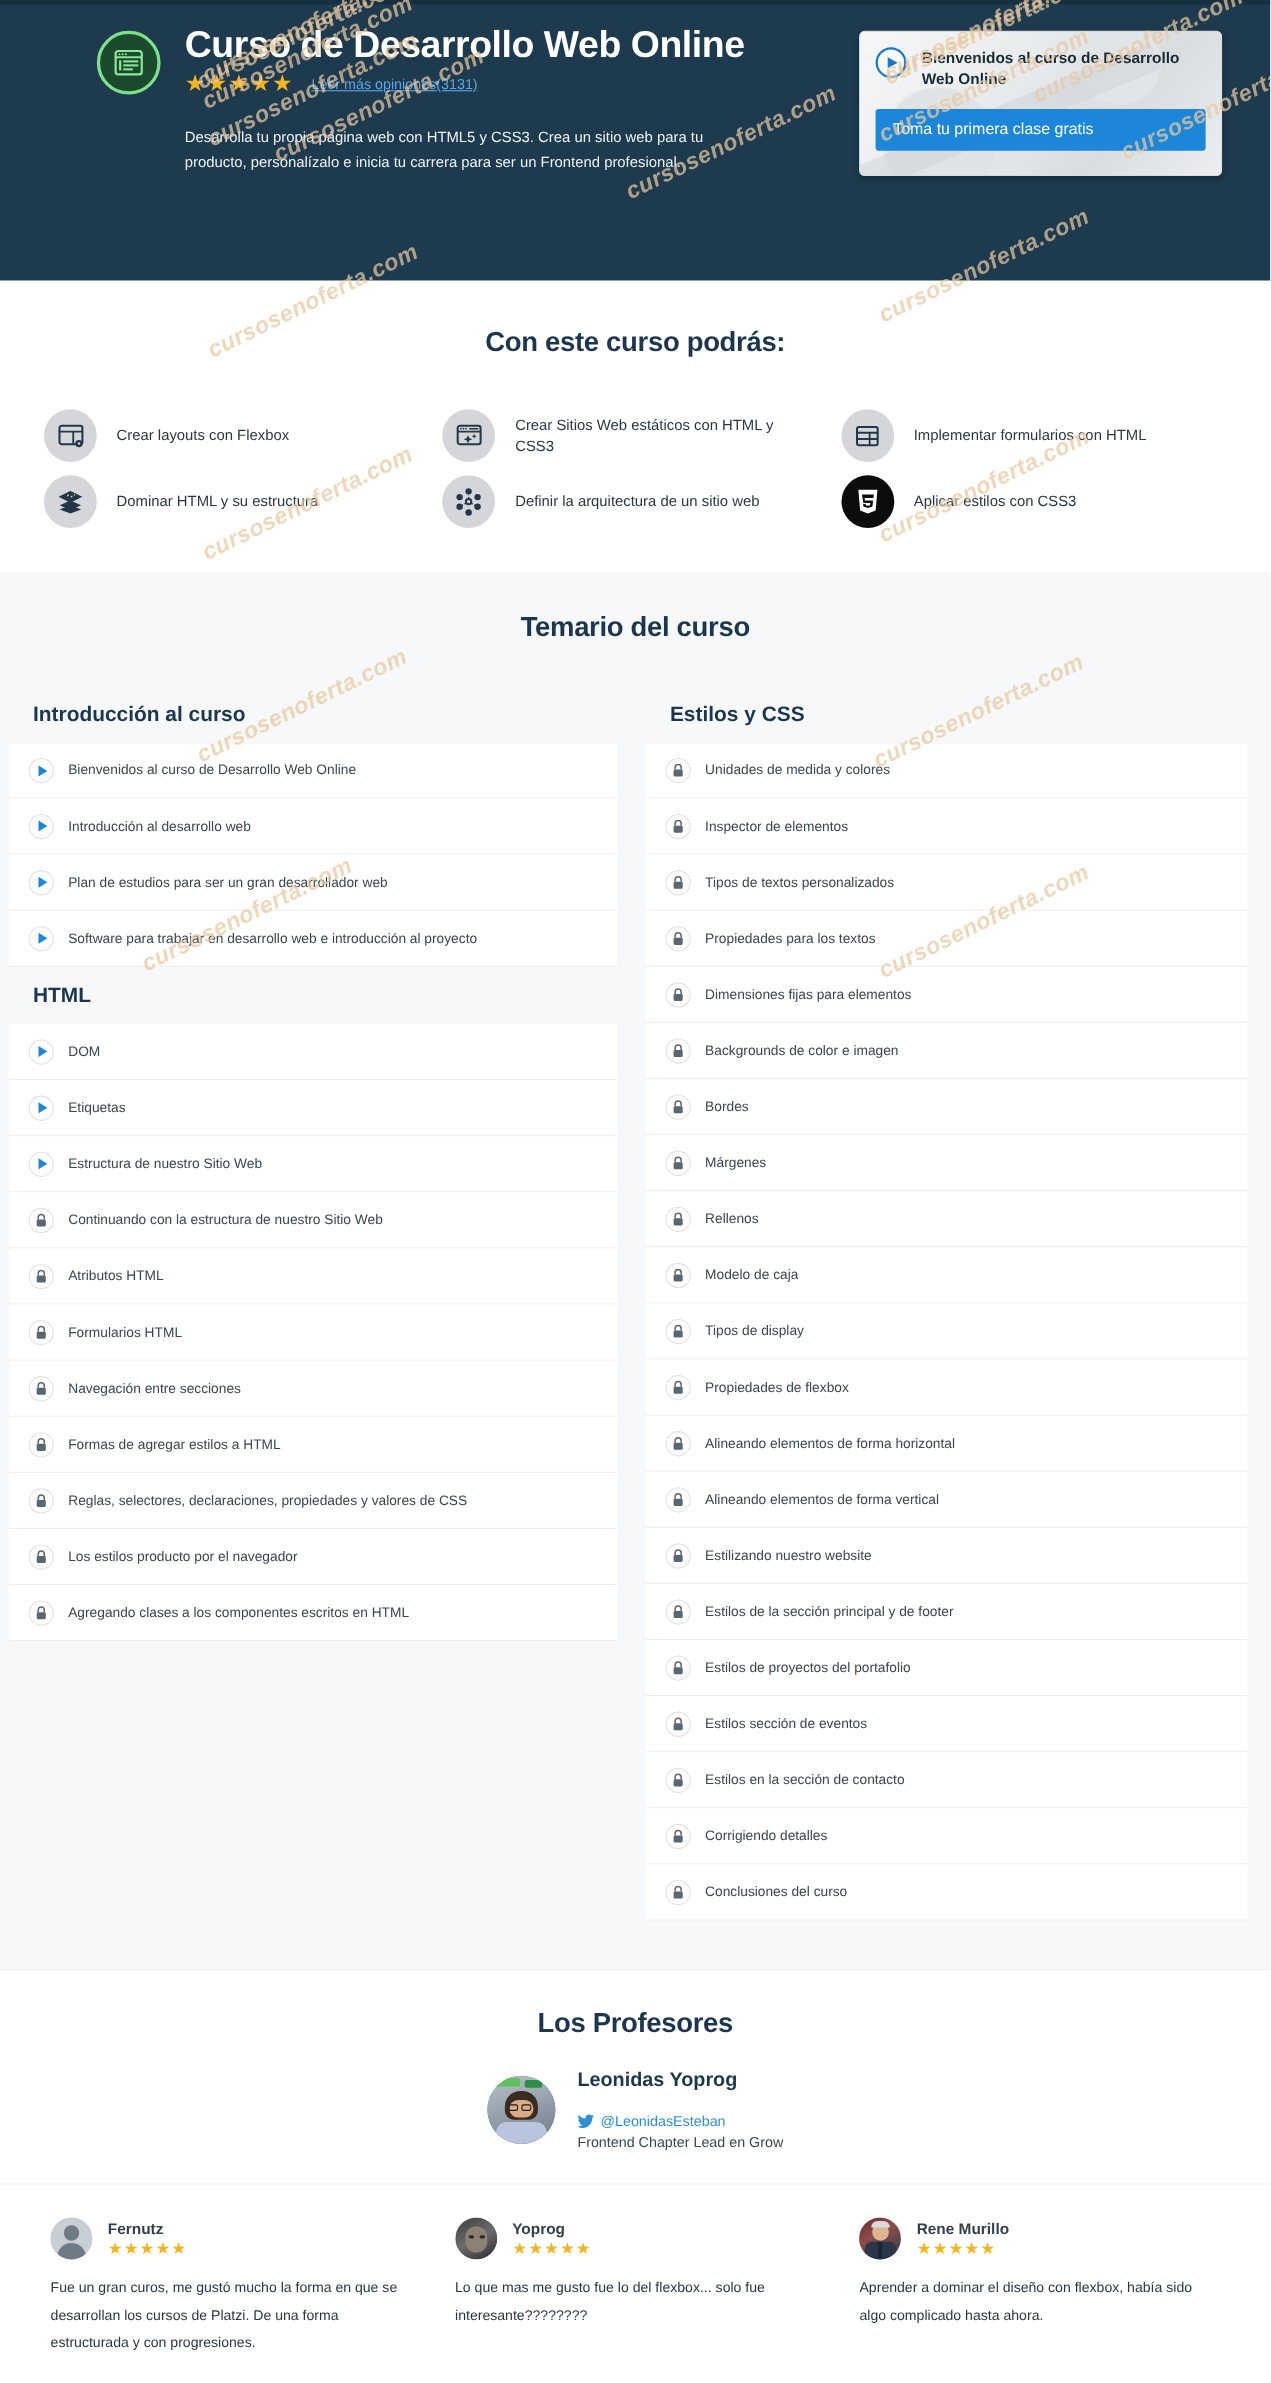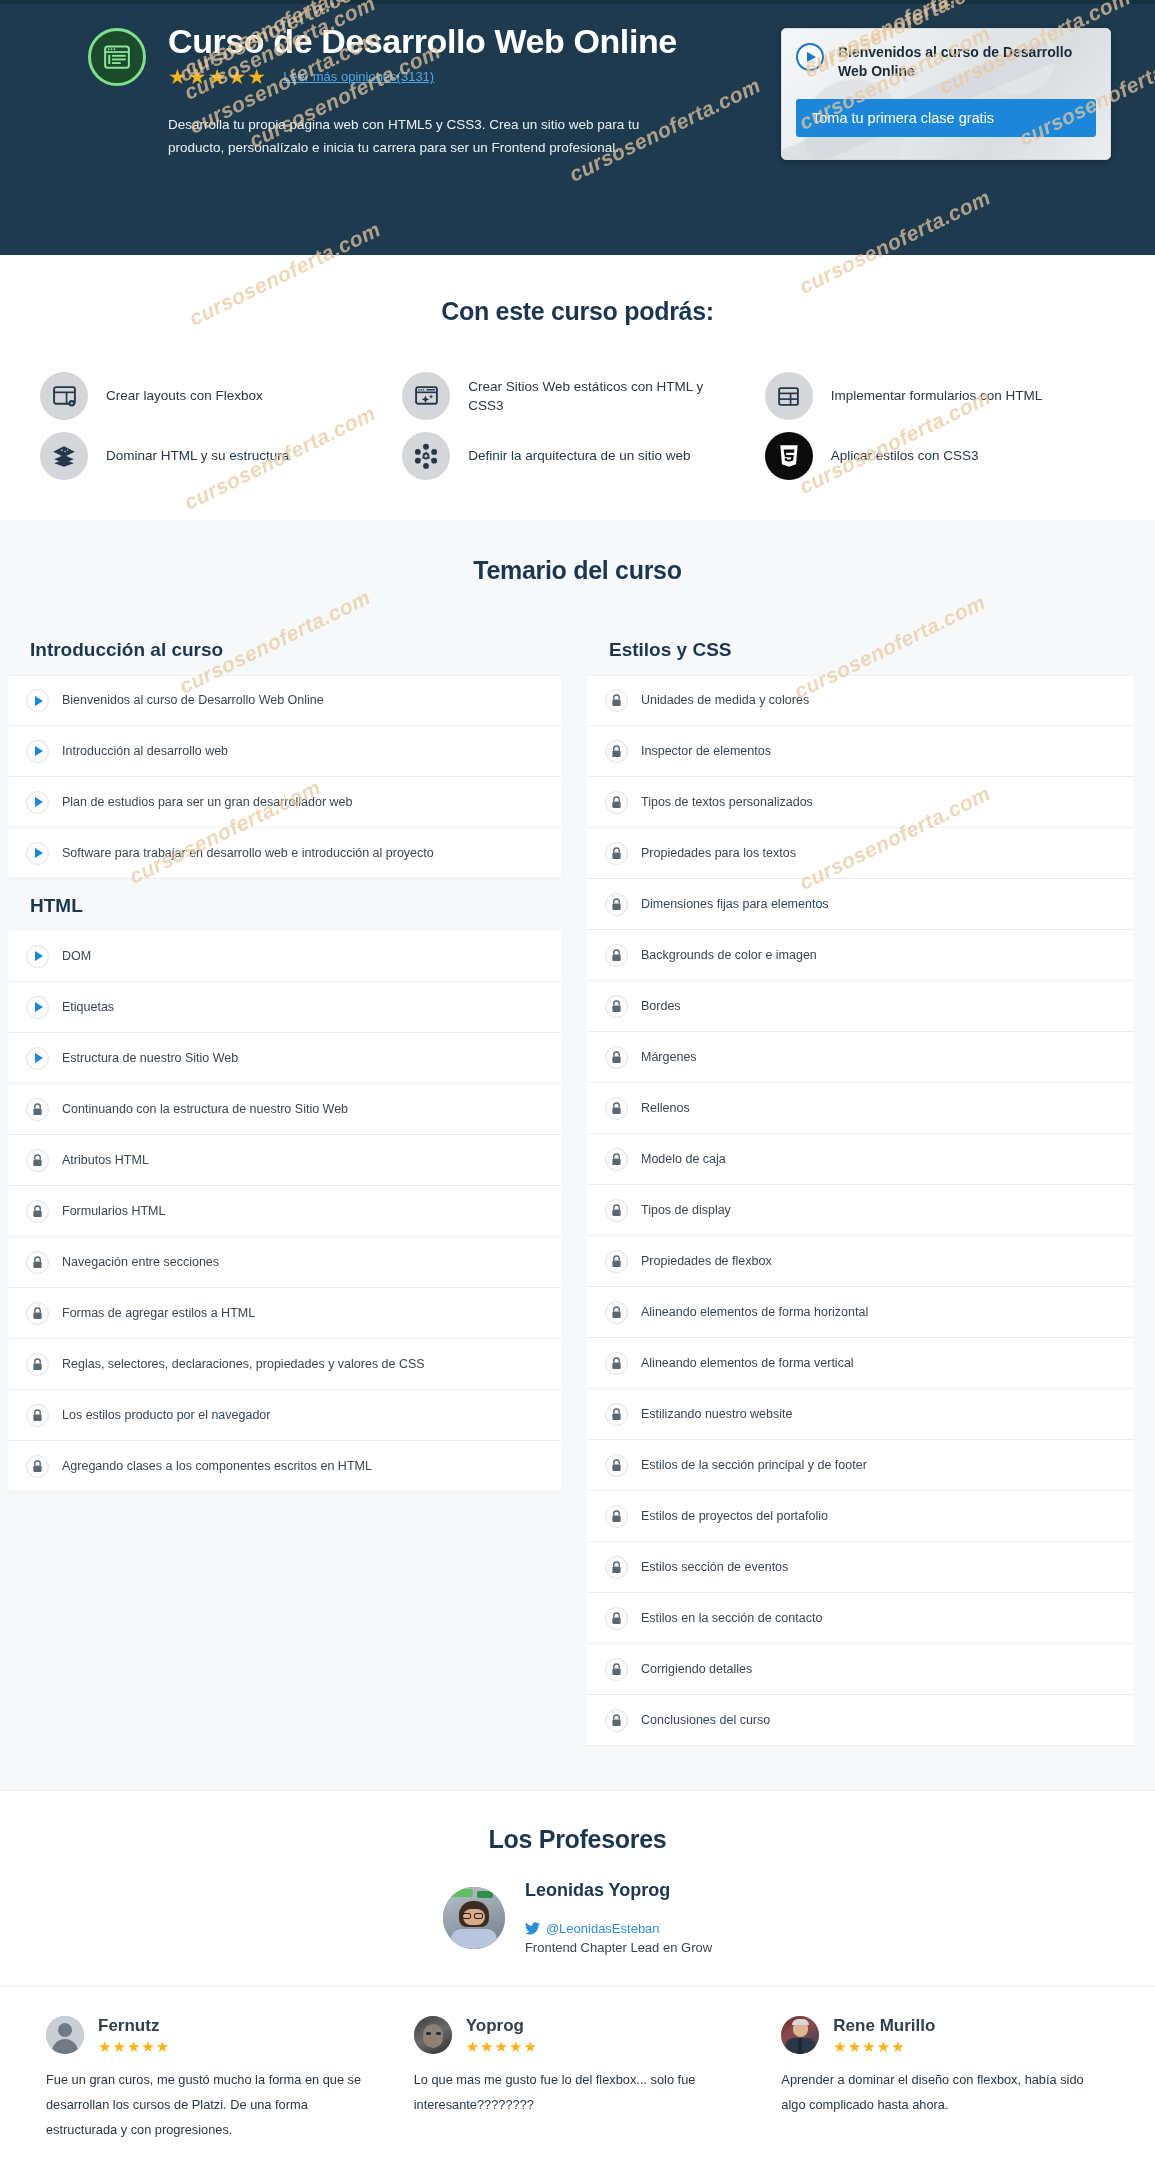--- a/index.html
+++ b/index.html
@@ -281,21 +281,21 @@
     padding: 30px 46px 40px 46px;
     gap: 40px;
   }
   .testi { flex: 1; }
   .testi-head { display: flex; align-items: center; }
   .testi-avatar {
     width: 38px; height: 38px; border-radius: 50%;
     overflow: hidden; flex: 0 0 38px; margin-right: 14px;
     background: #c6cbd1; position: relative;
   }
-  .testi-name { font-size: 17px; font-weight: 700; color: #33404c; }
+  .testi-name { font-size: 14px; font-weight: 700; color: #33404c; }
   .testi-stars { color: #f5b41c; font-size: 15px; letter-spacing: 1px; line-height: 1; margin-top: 3px; }
   .testi-body {
     margin-top: 14px;
     font-size: 12.8px;
     color: #2a3743;
     line-height: 1.95;
   }
 
   .av-person { position:absolute; inset:0; }
 </style>

